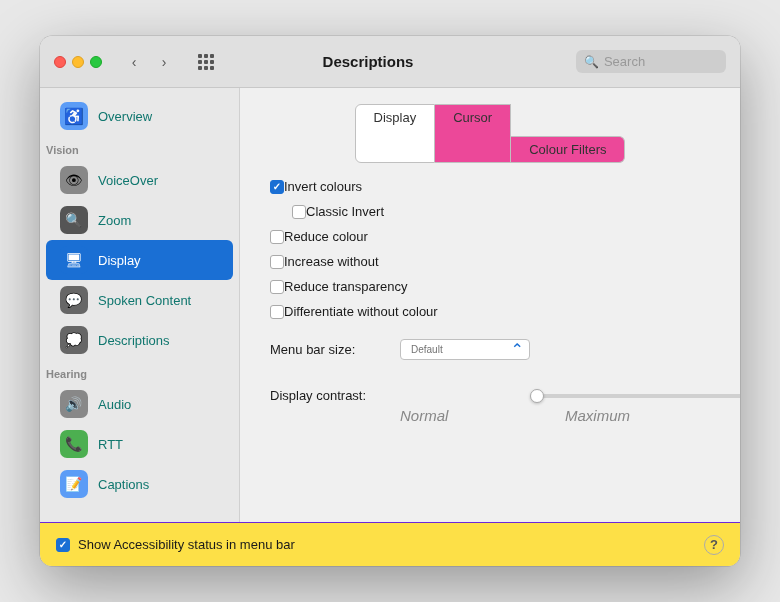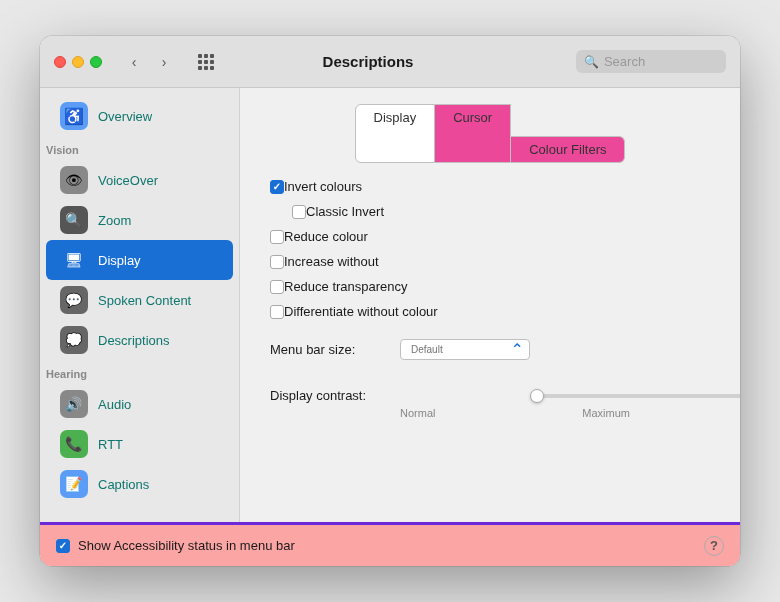--- a/index.html
+++ b/index.html
@@ -345,29 +345,30 @@
     }
 
     .slider-labels {
       display: flex;
       justify-content: space-between;
       margin-left: 130px;
       width: 230px;
     }
 
     .slider-end-label {
-      font-size: 11px;
+      font-size: 15px;
       color: #888;
+      font-style: italic;
     }
 
     
     .bottom-bar {
       height: 44px;
-      background: #fca5a5;
-      border-top: 3px solid #6d28d9;
+      background: #fde047;
+      border-top: 1px solid #6d28d9;
       display: flex;
       align-items: center;
       padding: 0 16px;
       justify-content: space-between;
       flex-shrink: 0;
     }
 
     .bottom-checkbox-row {
       display: flex;
       align-items: center;

